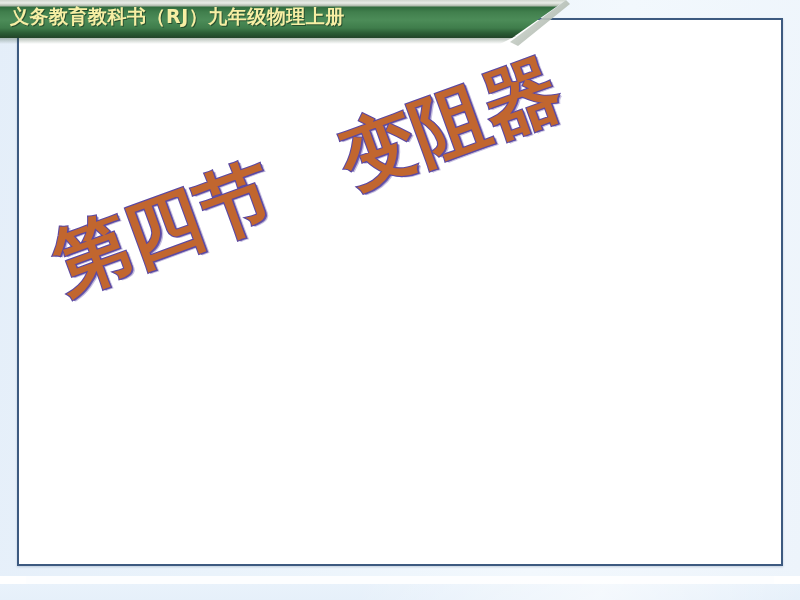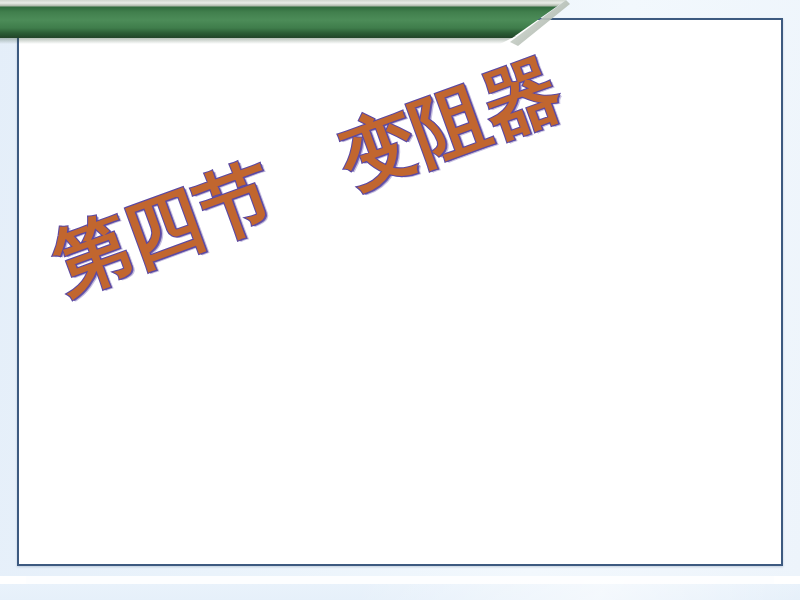--- a/index.html
+++ b/index.html
@@ -168,15 +168,16 @@
 
     <div class="wordart-wrap">
       <div class="wordart">第四节　变阻器</div>
     </div>
   </div>
 
   <div class="banner">
     <div class="banner-shape"></div>
     <div class="banner-shadow"></div>
     <div class="banner-bevel"></div>
+    <div class="banner-title">义务教育教科书（RJ）九年级物理上册</div>
   </div>
 
 </div>
 
 </body></html>

